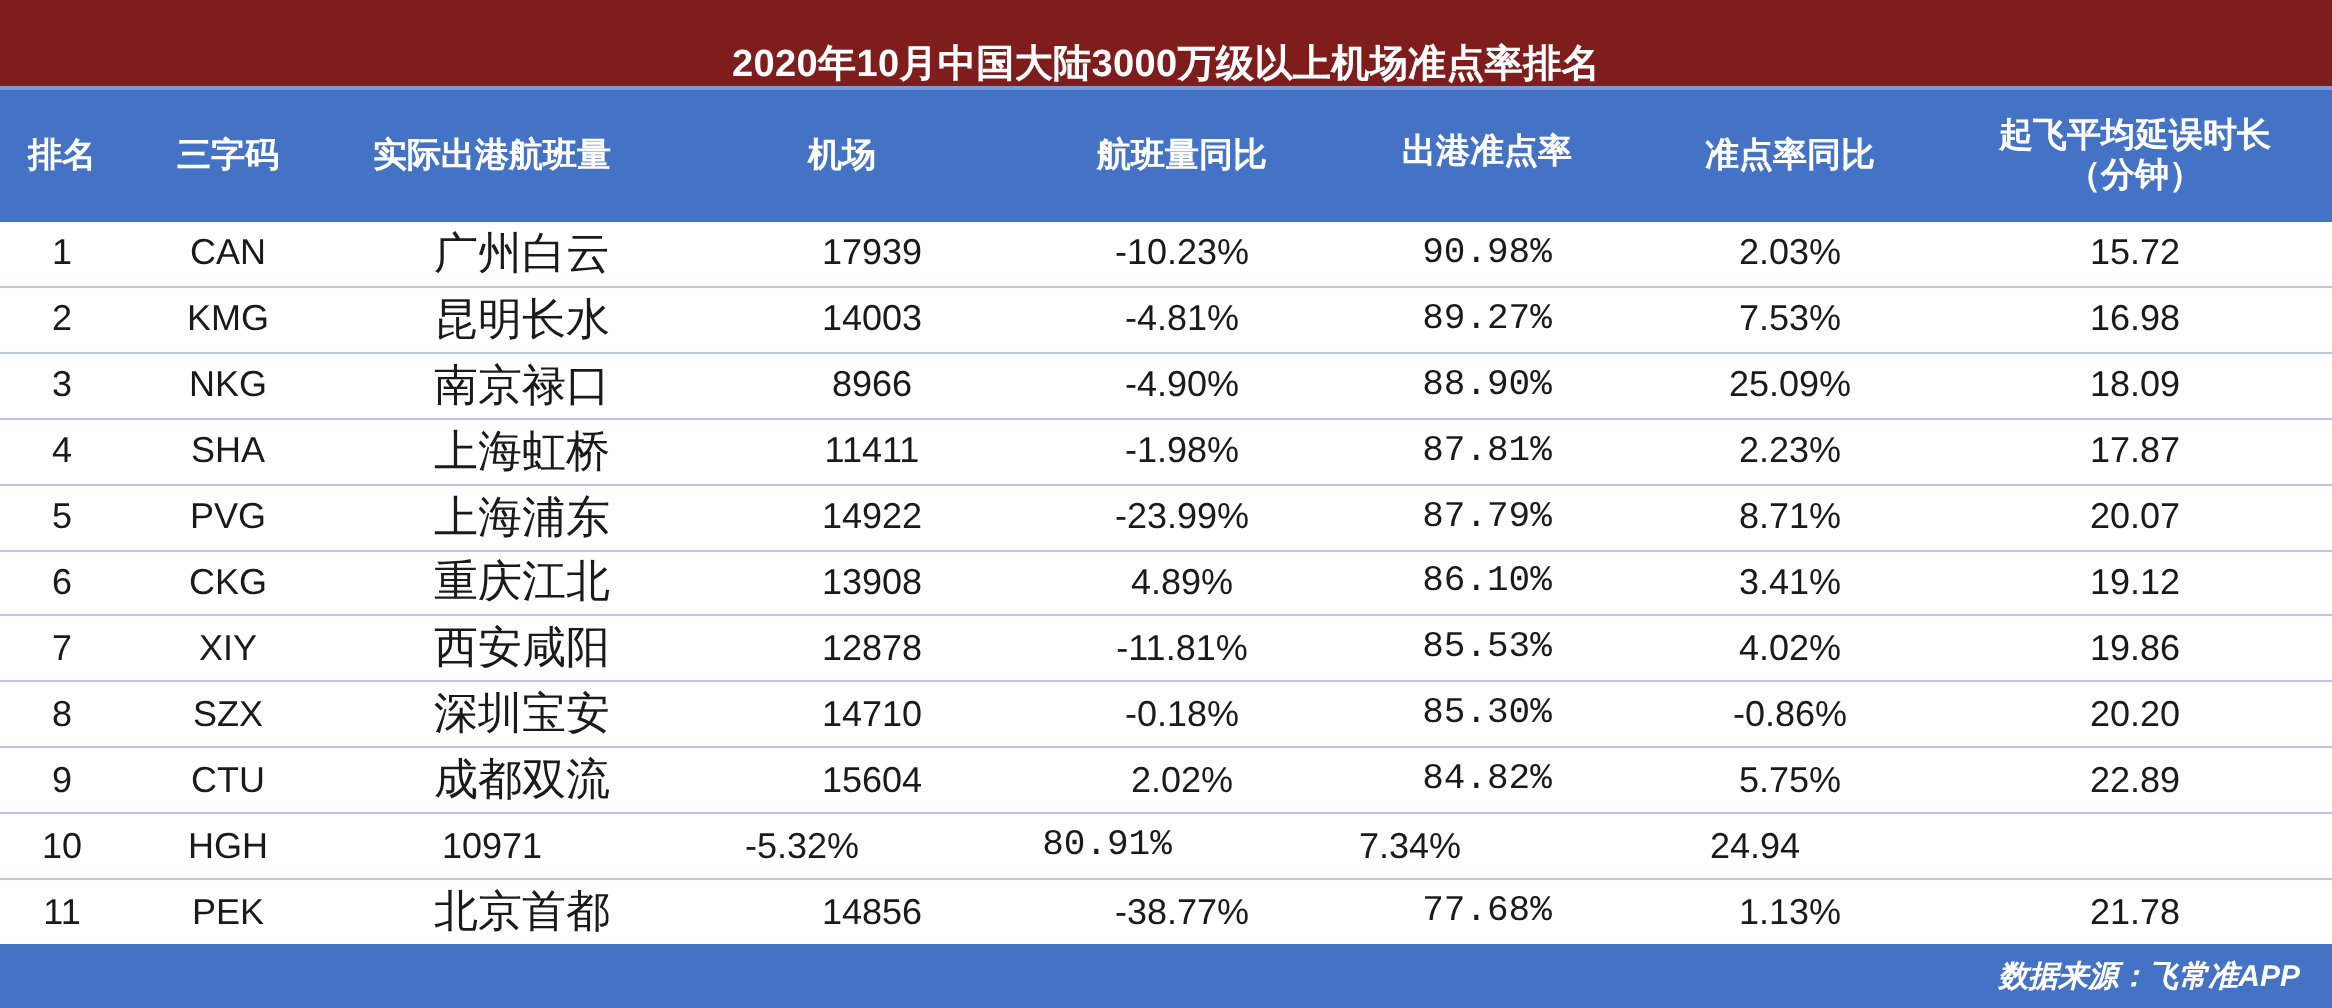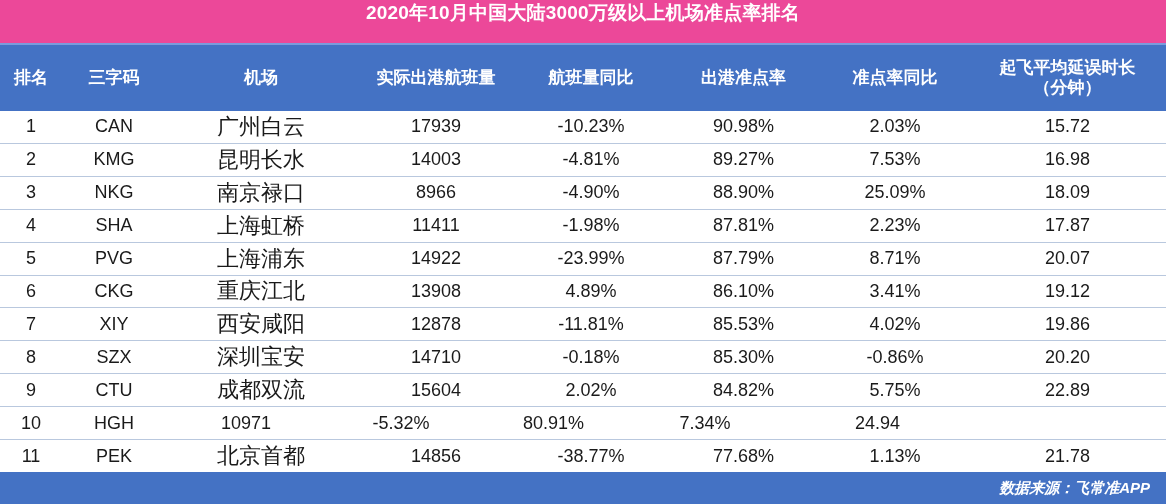--- a/index.html
+++ b/index.html
@@ -20,23 +20,23 @@
     display: flex;
     flex-direction: column;
     background: #ffffff;
     box-sizing: border-box;
   }
 
   
   .title-bar {
     height: 45px;
     min-height: 45px;
-    background: #ec4899;
-    display: flex;
-    align-items: flex-start;
+    background: #7f1d1d;
+    display: flex;
+    align-items: flex-end;
     justify-content: center;
     position: relative;
   }
   .title-bar::after {
     content: "";
     position: absolute;
     left: 0; right: 0; bottom: 0;
     height: 2px;
     background: #7B9BDC;
   }
@@ -97,21 +97,21 @@
     padding: 0 2px;
   }
   .cell-cn { font-size: 22px; }
 
   
   .c-rank    { width: 62px;  }
   .c-iata    { width: 104px; }
   .c-airport { width: 190px; }
   .c-flights { width: 160px; }
   .c-fyoy    { width: 150px; }
-  .c-otp     { width: 155px; }
+  .c-otp     { width: 155px; font-family: Liberation Mono, monospace; }
   .c-otpyoy  { width: 148px; }
   .c-delay   { width: 197px; }
 
   
   .footer-bar {
     height: 32px;
     min-height: 32px;
     background: #4472C4;
     display: flex;
     align-items: center;
@@ -137,25 +137,25 @@
     <div class="title-text">2020年10月中国大陆3000万级以上机场准点率排名</div>
   </div>
 
   <div class="head-row">
     <div class="head-cell c-rank">
         <span>排名</span>
       </div>
     <div class="head-cell c-iata">
         <span>三字码</span>
       </div>
+    <div class="head-cell c-flights">
+        <span>实际出港航班量</span>
+      </div>
     <div class="head-cell c-airport">
         <span>机场</span>
-      </div>
-    <div class="head-cell c-flights">
-        <span>实际出港航班量</span>
       </div>
     <div class="head-cell c-fyoy">
         <span>航班量同比</span>
       </div>
     <div class="head-cell c-otp">
         <span>出港准点率</span>
       </div>
     <div class="head-cell c-otpyoy">
         <span>准点率同比</span>
       </div>

